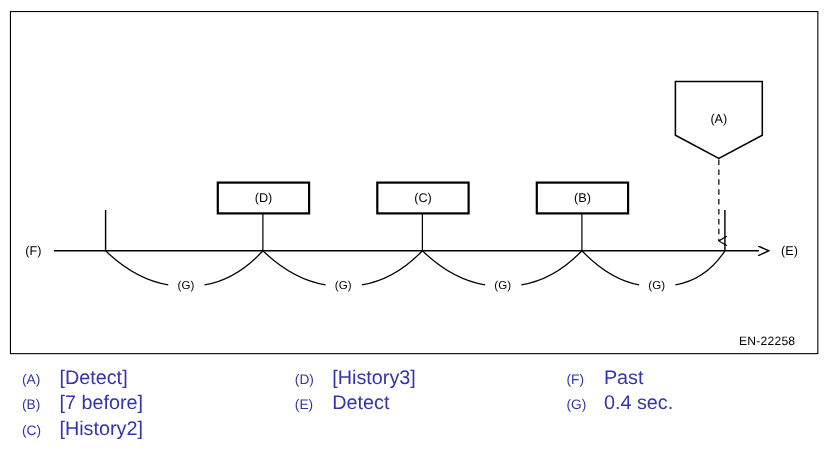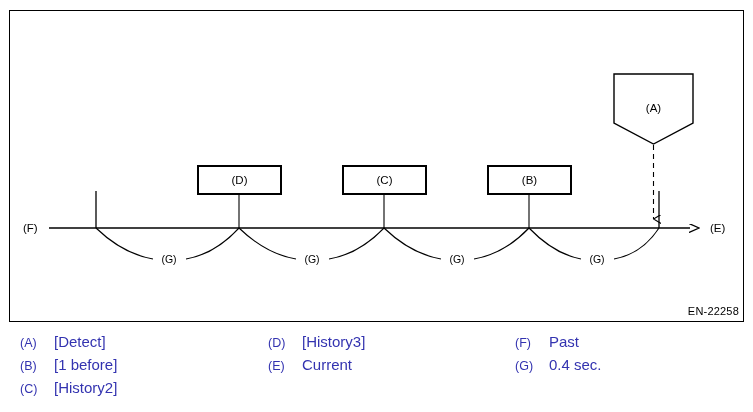--- a/index.html
+++ b/index.html
@@ -43,21 +43,21 @@
   }
   .svg-label-small {
     font-family: "Liberation Sans", sans-serif;
     font-size: 10.5px;
     fill: #000000;
   }
 
   
   #figure-code {
     position: absolute;
-    right: 4px;
+    right: 20px;
     bottom: 4px;
     font-size: 11px;
     color: #000000;
     font-family: "Liberation Sans", sans-serif;
     letter-spacing: 0.2px;
   }
 
   
   #legend {
     position: absolute;
@@ -82,21 +82,21 @@
   }
   .legend-key {
     color: #3333b0;
     font-size: 12.5px;
     width: 34px;
     flex: none;
     font-family: "Liberation Sans", sans-serif;
   }
   .legend-val {
     color: #3333b0;
-    font-size: 15px;
+    font-size: 18px;
     font-family: "Liberation Sans", sans-serif;
   }
 </style>
 </head>
 <body>
 
 <div id="figure-panel">
 
   <svg id="diagram-svg" viewBox="0 0 735 312">
     <defs>
@@ -175,36 +175,36 @@
 
 <div id="legend">
 
   <div class="legend-col" id="legend-col-1">
     <div class="legend-row">
       <span class="legend-key">(A)</span>
       <span class="legend-val">[Detect]</span>
     </div>
     <div class="legend-row">
       <span class="legend-key">(B)</span>
-      <span class="legend-val">[1 before]</span>
+      <span class="legend-val">[7 before]</span>
     </div>
     <div class="legend-row">
       <span class="legend-key">(C)</span>
       <span class="legend-val">[History2]</span>
     </div>
   </div>
 
   <div class="legend-col" id="legend-col-2">
     <div class="legend-row">
       <span class="legend-key">(D)</span>
       <span class="legend-val">[History3]</span>
     </div>
     <div class="legend-row">
       <span class="legend-key">(E)</span>
-      <span class="legend-val">Current</span>
+      <span class="legend-val">Detect</span>
     </div>
   </div>
 
   <div class="legend-col" id="legend-col-3">
     <div class="legend-row">
       <span class="legend-key">(F)</span>
       <span class="legend-val">Past</span>
     </div>
     <div class="legend-row">
       <span class="legend-key">(G)</span>

